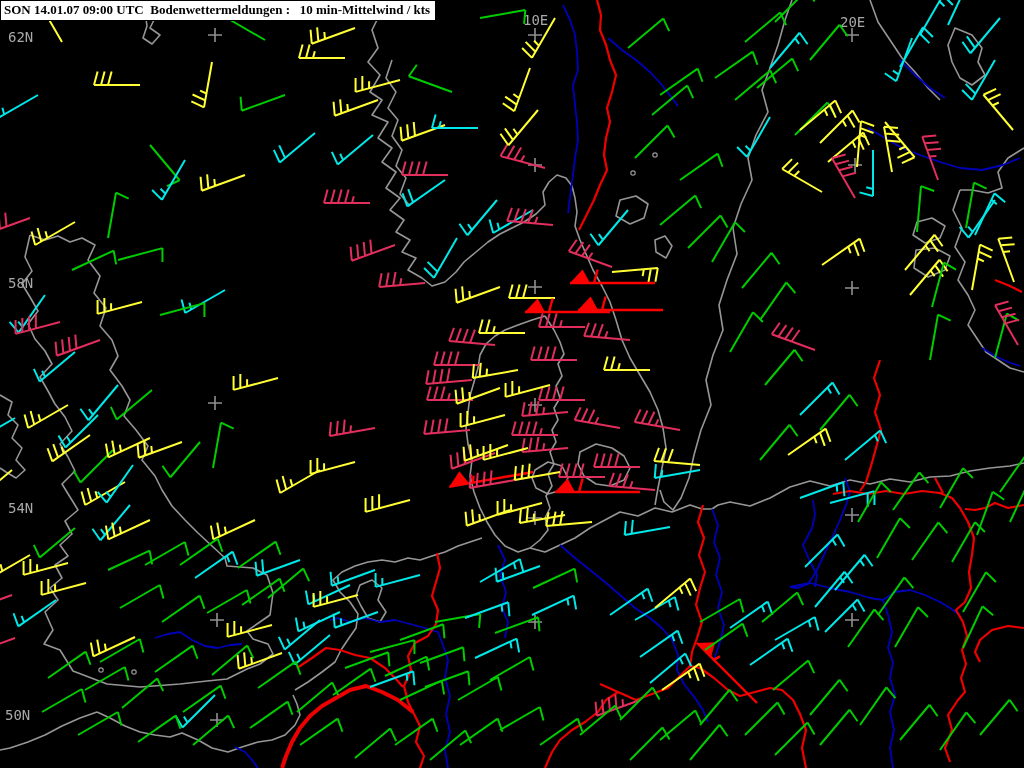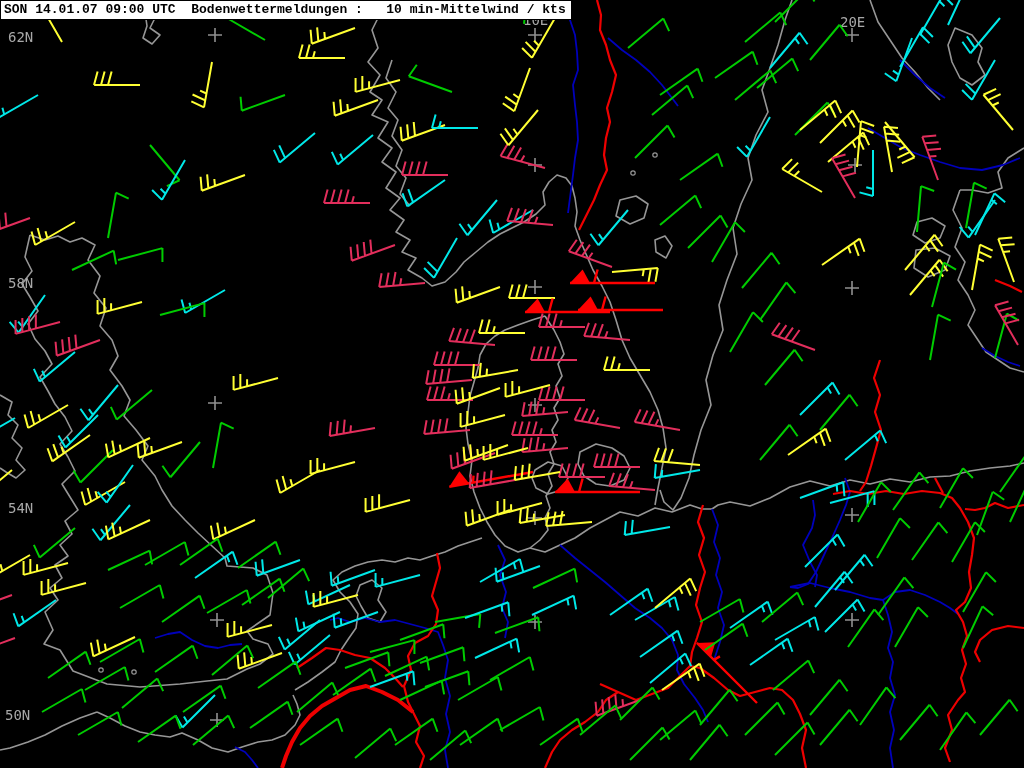--- a/index.html
+++ b/index.html
@@ -1,20 +1,20 @@
 <!DOCTYPE html>
 <html><head>
 <meta charset="utf-8">
 <style>
   html,body{margin:0;padding:0;background:#000;}
   #screen{position:relative;width:1024px;height:768px;background:#000;overflow:hidden;
           font-family:"Liberation Sans",sans-serif;}
   #titlebar{position:absolute;left:0;top:0;z-index:10;background:#fff;color:#000;
             border:1px solid #000;padding:1px 5px 2px 3px;
-            font-family:Liberation Mono, monospace;font-size:13px;font-weight:bold;
+            font-family:Liberation Serif, serif;font-size:13px;font-weight:bold;
             letter-spacing:0px;white-space:pre;}
   #map{position:absolute;left:0;top:0;}
 </style>
 </head>
 <body>
 <div id="screen">
 
   <svg id="map" width="1024" height="768" viewBox="0 0 1024 768">
       <path d="M380,14 372,30 378,48 368,62 380,75 370,92 382,100 372,115 388,122 378,138 392,148 382,162 396,172 386,188 400,198 390,210 404,220 396,232 410,240 402,252 416,258 408,270 422,278 432,286 445,282 456,272 464,262 476,252 488,242 500,234 512,228 524,222 536,214 545,205 543,192 549,182 557,175 566,178 572,186 575,198 577,212 575,226 580,240 586,254 593,270 602,286 610,302 616,320 622,340 630,358 640,375 650,392 658,410 663,428 666,448 662,468 658,488 655,505" fill="none" stroke="#969696" stroke-width="1.6" stroke-linejoin="round"></path>
       <path d="M392,60 386,78 396,92 388,108 398,120 392,136 402,150 396,166 406,178 400,194 410,206" fill="none" stroke="#969696" stroke-width="1.6" stroke-linejoin="round"></path>

